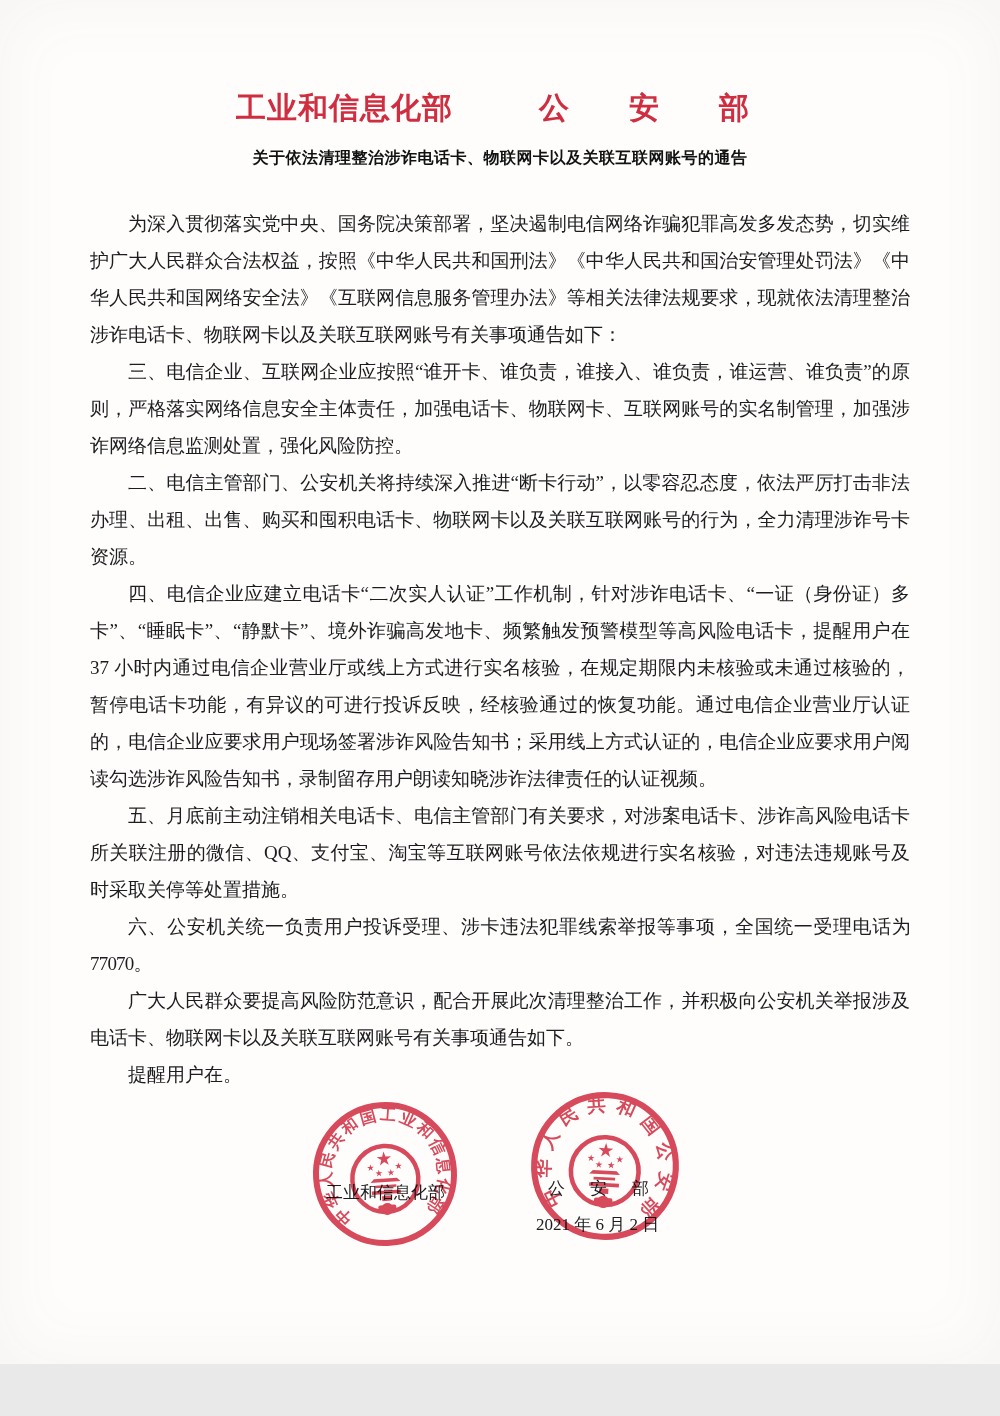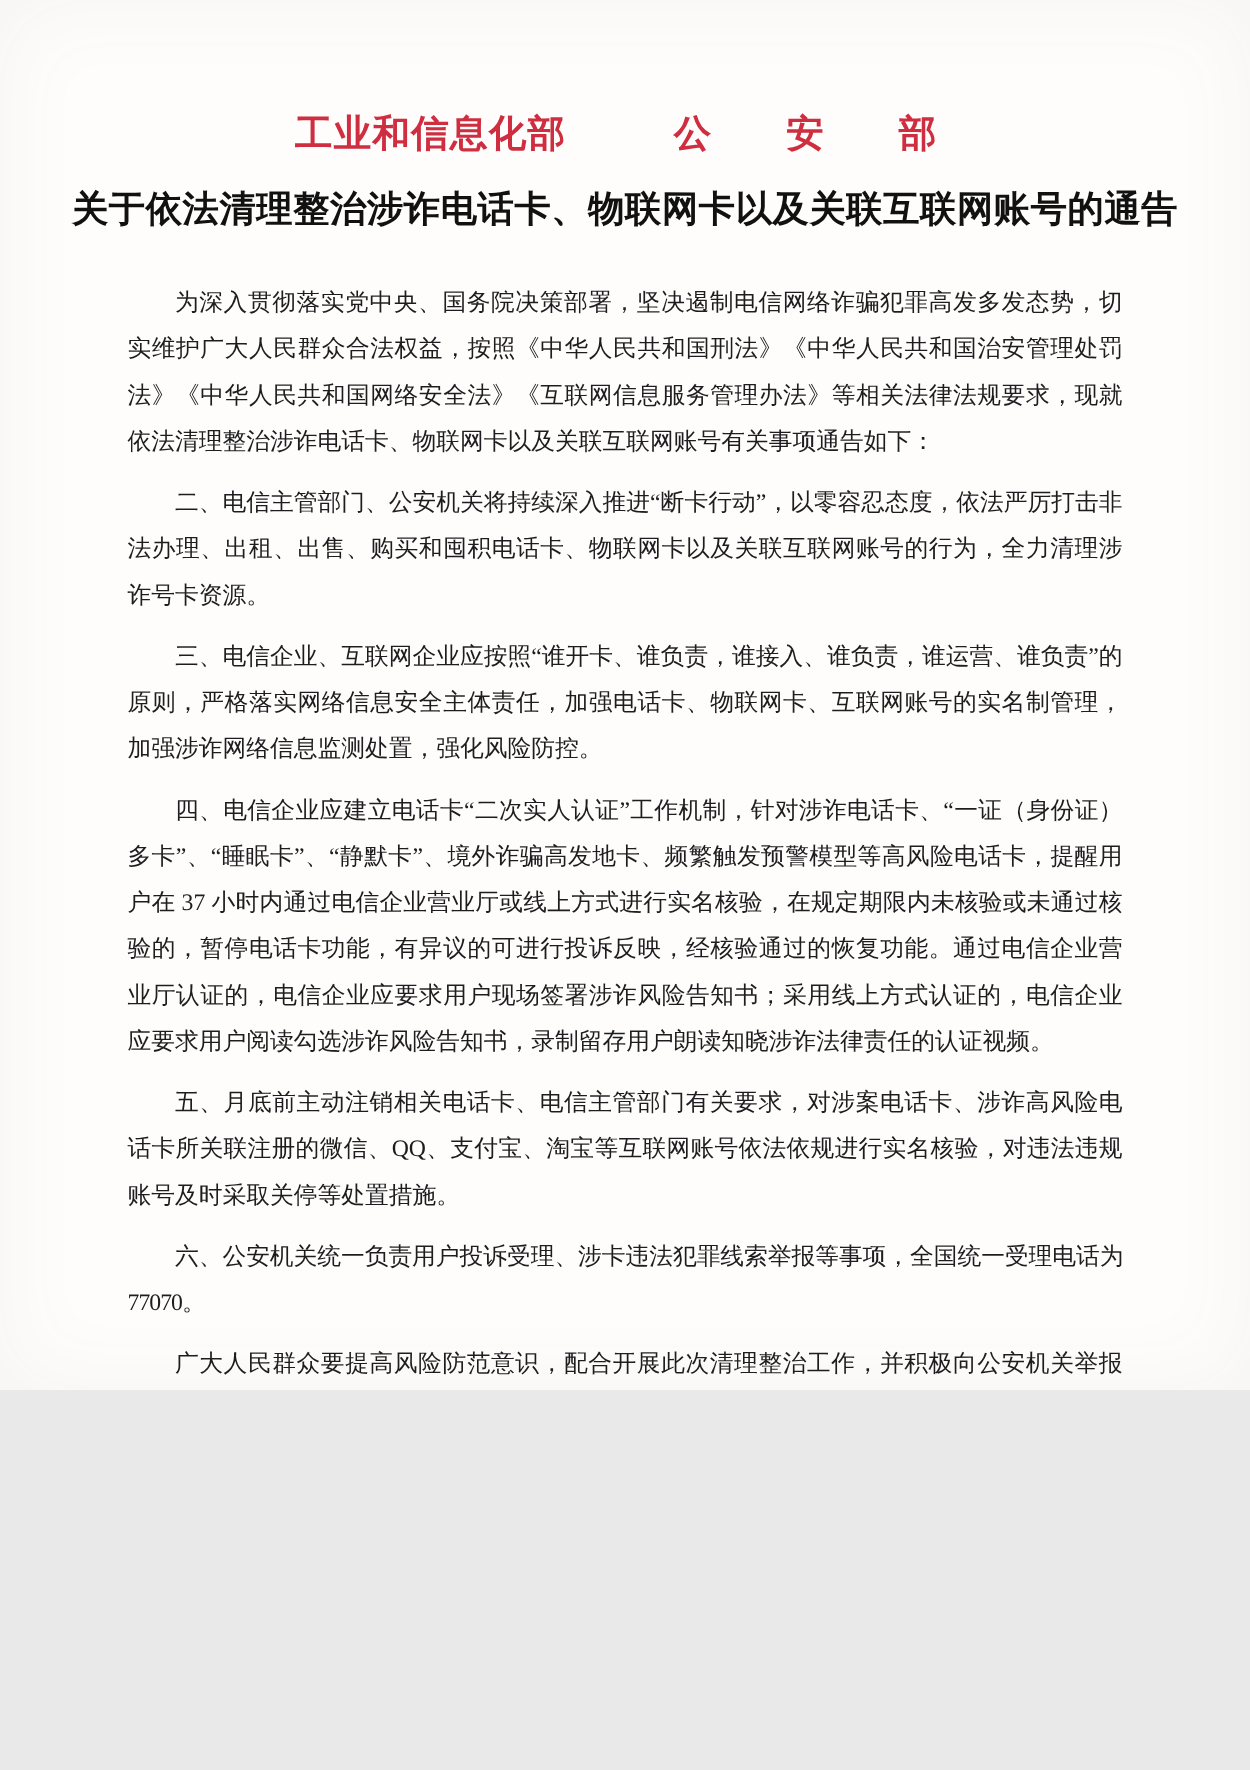--- a/index.html
+++ b/index.html
@@ -1,45 +1,45 @@
 <!DOCTYPE html>
 <html lang="zh"><head>
 <meta charset="utf-8">
 <style>
   html,body { margin:0; padding:0; background:#e9e9e9; }
   .page {
     position:relative;
-    width:1000px; height:1112px;
+    width:1000px; height:1364px;
     margin:0 auto;
     background:#fefdfc;
     box-shadow: inset 0 0 70px rgba(120,110,100,0.06);
     font-family:"Liberation Serif","DejaVu Serif",serif;
     color:#1d1d1f;
     overflow:hidden;
   }
   
   .header { padding-top:90px; text-align:center; }
   .agency-line {
     display:flex; justify-content:center; align-items:baseline; gap:86px;
     font-size:30px; font-weight:bold; color:#ce2e40; line-height:1.2;
   }
   .agency-left  { letter-spacing:1px; }
   .agency-right { letter-spacing:15px; }
   .doc-title {
     margin:22px 0 0 0;
-    font-size:29px; font-weight:bold; letter-spacing:0.5px;
+    font-size:16px; font-weight:bold; letter-spacing:0.5px;
     text-align:center; color:#111;
   }
   
   .body-text {
     width:820px; margin:36px auto 0 auto;
     font-size:19px; line-height:37px;
     text-align:justify; text-justify:inter-ideograph;
   }
-  .body-text p { margin:12px; text-indent:2em; }
+  .body-text p { margin:0; text-indent:2em; }
   .body-text p.compact { letter-spacing:-0.8px; }
   
   .seal-area { position:relative; width:820px; margin:0 auto; height:230px; }
   .sig { position:absolute; color:#1c1c1e; font-size:17px; white-space:nowrap; }
   .sig-left  { left:236px; top:88px; }
   .sig-right { left:458px; top:84px; letter-spacing:4px; }
   .sig-date  { left:446px; top:120px; }
   .seal-svg { position:absolute; mix-blend-mode:multiply; opacity:0.92; }
   .seal-svg-left  { left:220px; top:6px;  width:150px; height:150px; transform:rotate(-4deg); }
   .seal-svg-right { left:438px; top:-4px; width:154px; height:154px; transform:rotate(3deg); }
@@ -58,22 +58,22 @@
   <div class="header">
     <div class="agency-line">
       <span class="agency-left">工业和信息化部</span>
       <span class="agency-right">公　安　部</span>
     </div>
     <h1 class="doc-title">关于依法清理整治涉诈电话卡、物联网卡以及关联互联网账号的通告</h1>
   </div>
 
   <div class="body-text">
     <p>为深入贯彻落实党中央、国务院决策部署，坚决遏制电信网络诈骗犯罪高发多发态势，切实维护广大人民群众合法权益，按照《中华人民共和国刑法》《中华人民共和国治安管理处罚法》《中华人民共和国网络安全法》《互联网信息服务管理办法》等相关法律法规要求，现就依法清理整治涉诈电话卡、物联网卡以及关联互联网账号有关事项通告如下：</p>
+    <p>三、电信企业、互联网企业应按照“谁开卡、谁负责，谁接入、谁负责，谁运营、谁负责”的原则，严格落实网络信息安全主体责任，加强电话卡、物联网卡、互联网账号的实名制管理，加强涉诈网络信息监测处置，强化风险防控。</p>
     <p>二、电信主管部门、公安机关将持续深入推进“断卡行动”，以零容忍态度，依法严厉打击非法办理、出租、出售、购买和囤积电话卡、物联网卡以及关联互联网账号的行为，全力清理涉诈号卡资源。</p>
-    <p>三、电信企业、互联网企业应按照“谁开卡、谁负责，谁接入、谁负责，谁运营、谁负责”的原则，严格落实网络信息安全主体责任，加强电话卡、物联网卡、互联网账号的实名制管理，加强涉诈网络信息监测处置，强化风险防控。</p>
     <p>四、电信企业应建立电话卡“二次实人认证”工作机制，针对涉诈电话卡、“一证（身份证）多卡”、“睡眠卡”、“静默卡”、境外诈骗高发地卡、频繁触发预警模型等高风险电话卡，提醒用户在 37 小时内通过电信企业营业厅或线上方式进行实名核验，在规定期限内未核验或未通过核验的，暂停电话卡功能，有异议的可进行投诉反映，经核验通过的恢复功能。通过电信企业营业厅认证的，电信企业应要求用户现场签署涉诈风险告知书；采用线上方式认证的，电信企业应要求用户阅读勾选涉诈风险告知书，录制留存用户朗读知晓涉诈法律责任的认证视频。</p>
     <p>五、月底前主动注销相关电话卡、电信主管部门有关要求，对涉案电话卡、涉诈高风险电话卡所关联注册的微信、QQ、支付宝、淘宝等互联网账号依法依规进行实名核验，对违法违规账号及时采取关停等处置措施。</p>
     <p class="compact">六、公安机关统一负责用户投诉受理、涉卡违法犯罪线索举报等事项，全国统一受理电话为 77070。</p>
     <p>广大人民群众要提高风险防范意识，配合开展此次清理整治工作，并积极向公安机关举报涉及电话卡、物联网卡以及关联互联网账号有关事项通告如下。</p>
     <p>提醒用户在。</p>
   </div>
 
   <div class="seal-area">
 
     <span class="sig sig-left">工业和信息化部</span>

